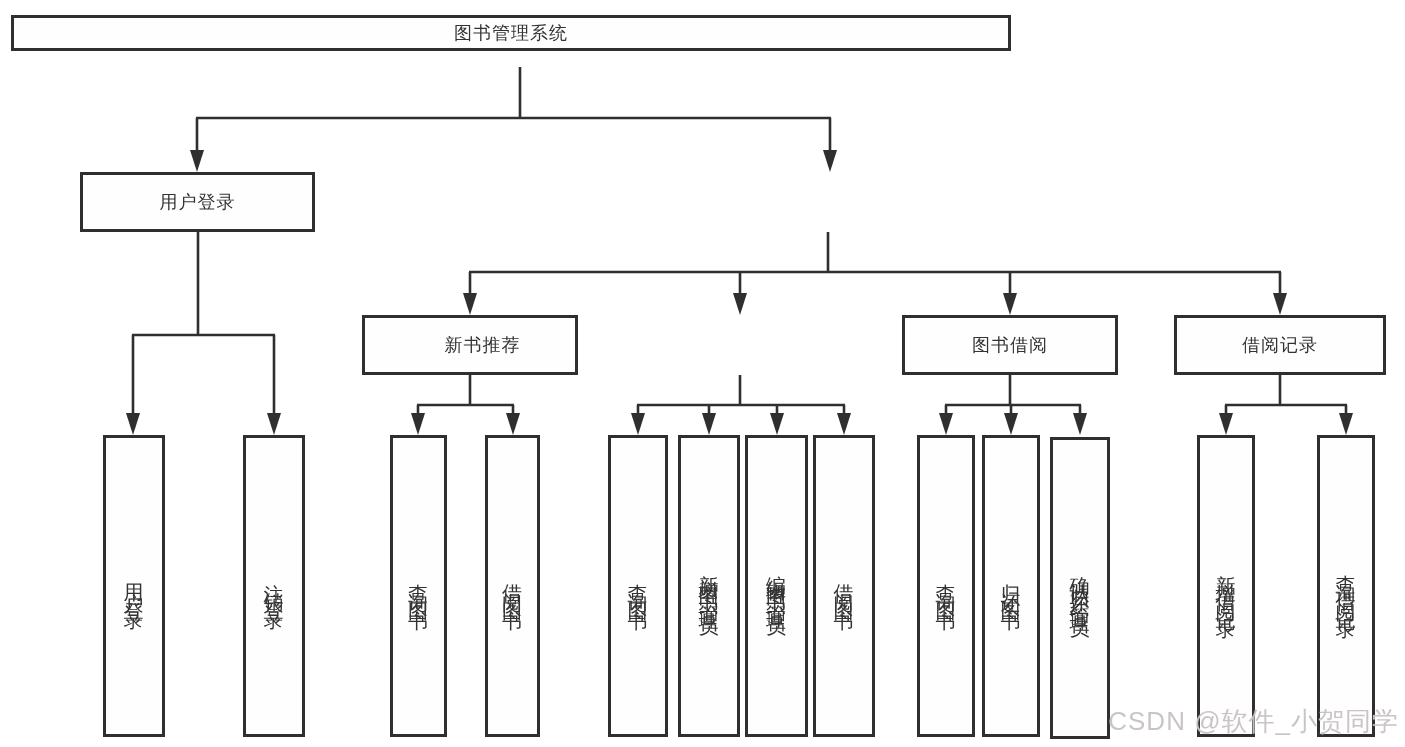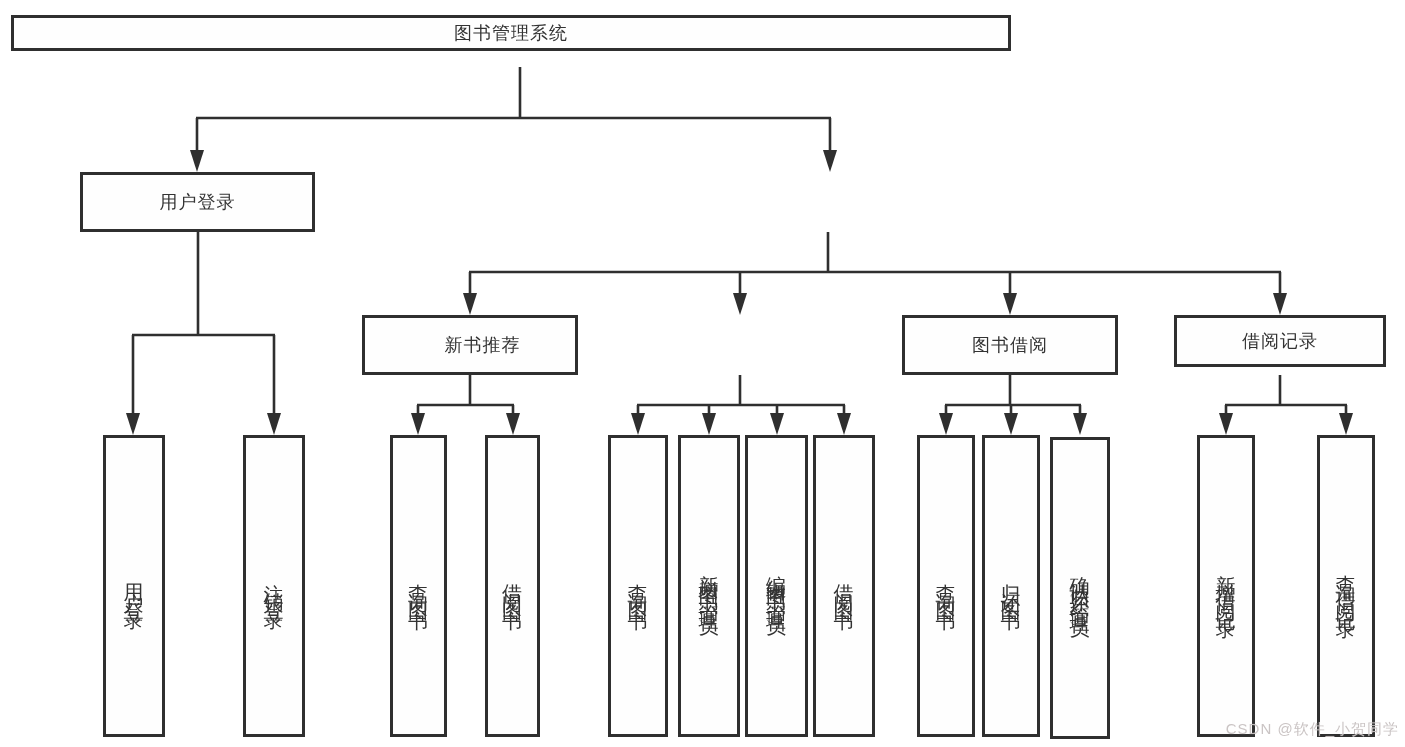--- a/index.html
+++ b/index.html
@@ -33,21 +33,21 @@
     font-size: 20px;
     letter-spacing: 9px;
     line-height: 1;
     white-space: nowrap;
   }
   .vbox.tight span { letter-spacing: 6px; }
   .watermark {
     position: absolute;
     right: 6px;
     bottom: 8px;
-    font-size: 15px;
+    font-size: 26px;
     color: rgba(197, 191, 191, 0.92);
     text-shadow: 0 0 1px rgba(255,255,255,0.6);
     letter-spacing: 1px;
     pointer-events: none;
   }
 </style>
 </head>
 <body>
 
 <div class="stage">
@@ -83,21 +83,21 @@
       <polygon points="1339,413 1353,413 1346,435"></polygon>
     </g>
   </svg>
 
   <div class="node hbox" style="left:11px; top:15px; width:1000px; height:36px;">图书管理系统</div>
 
   <div class="node hbox" style="left:80px; top:172px; width:235px; height:60px;">用户登录</div>
 
   <div class="node hbox" style="left:362px; top:315px; width:216px; height:60px;padding-left:25px;">新书推荐</div>
   <div class="node hbox" style="left:902px; top:315px; width:216px; height:60px;">图书借阅</div>
-  <div class="node hbox" style="left:1174px; top:315px; width:212px; height:52px;">借阅记录</div>
+  <div class="node hbox" style="left:1174px; top:315px; width:212px; height:60px;">借阅记录</div>
 
   <div class="node vbox" style="left:103px; top:435px; width:62px; height:302px;">
     <span>用户登录</span>
   </div>
   <div class="node vbox" style="left:243px; top:435px; width:62px; height:302px;">
     <span>注销登录</span>
   </div>
 
   <div class="node vbox" style="left:390px; top:435px; width:57px; height:302px;">
     <span>查询图书</span>

